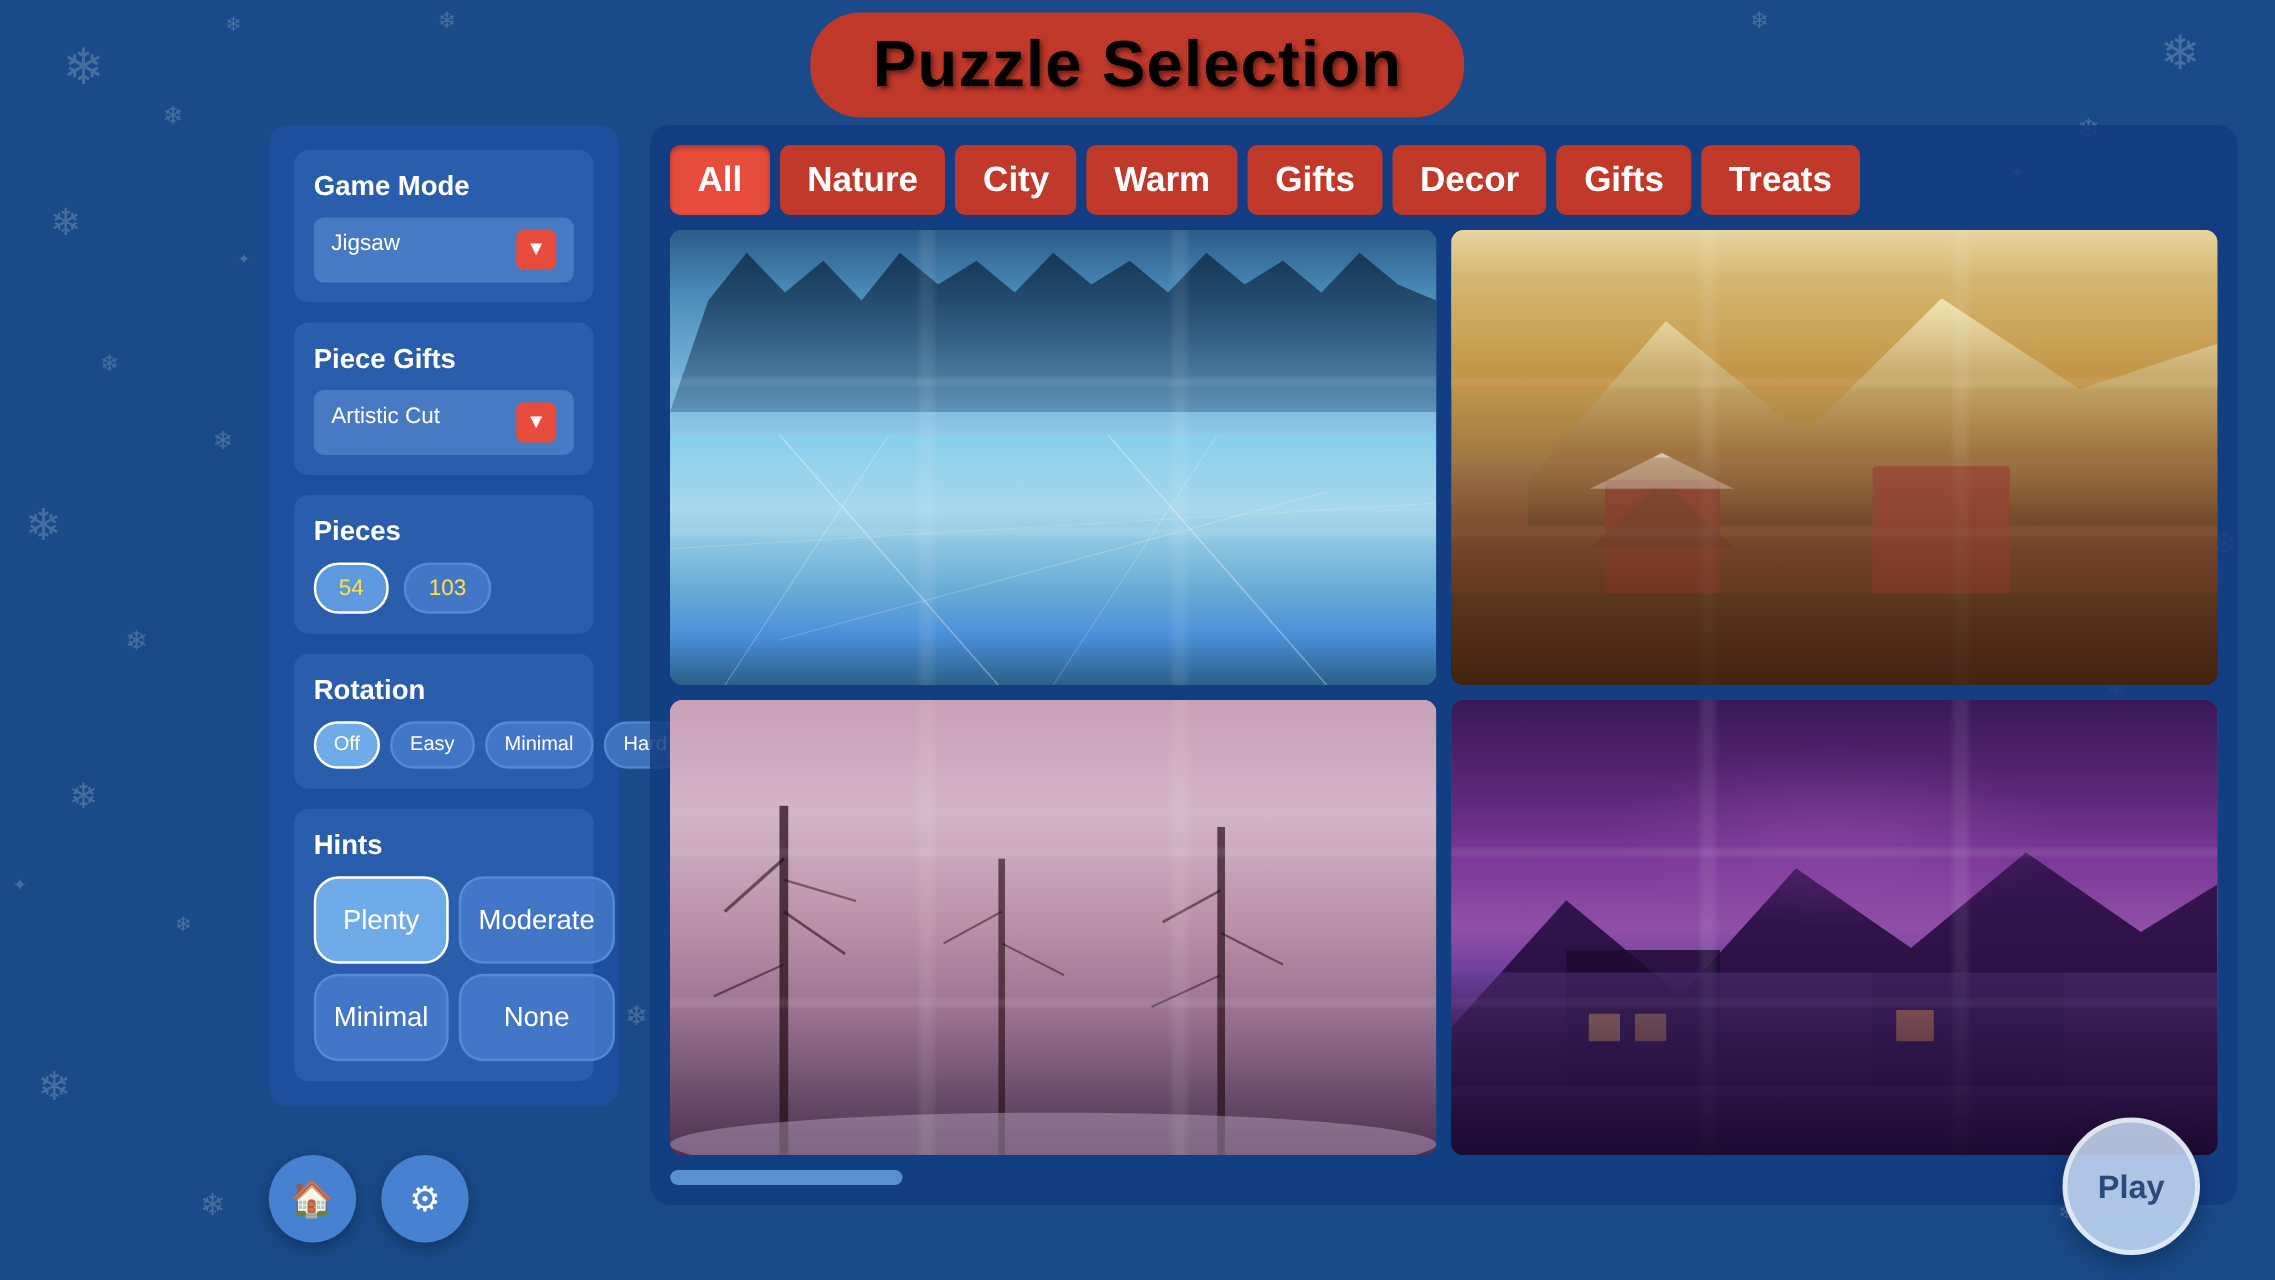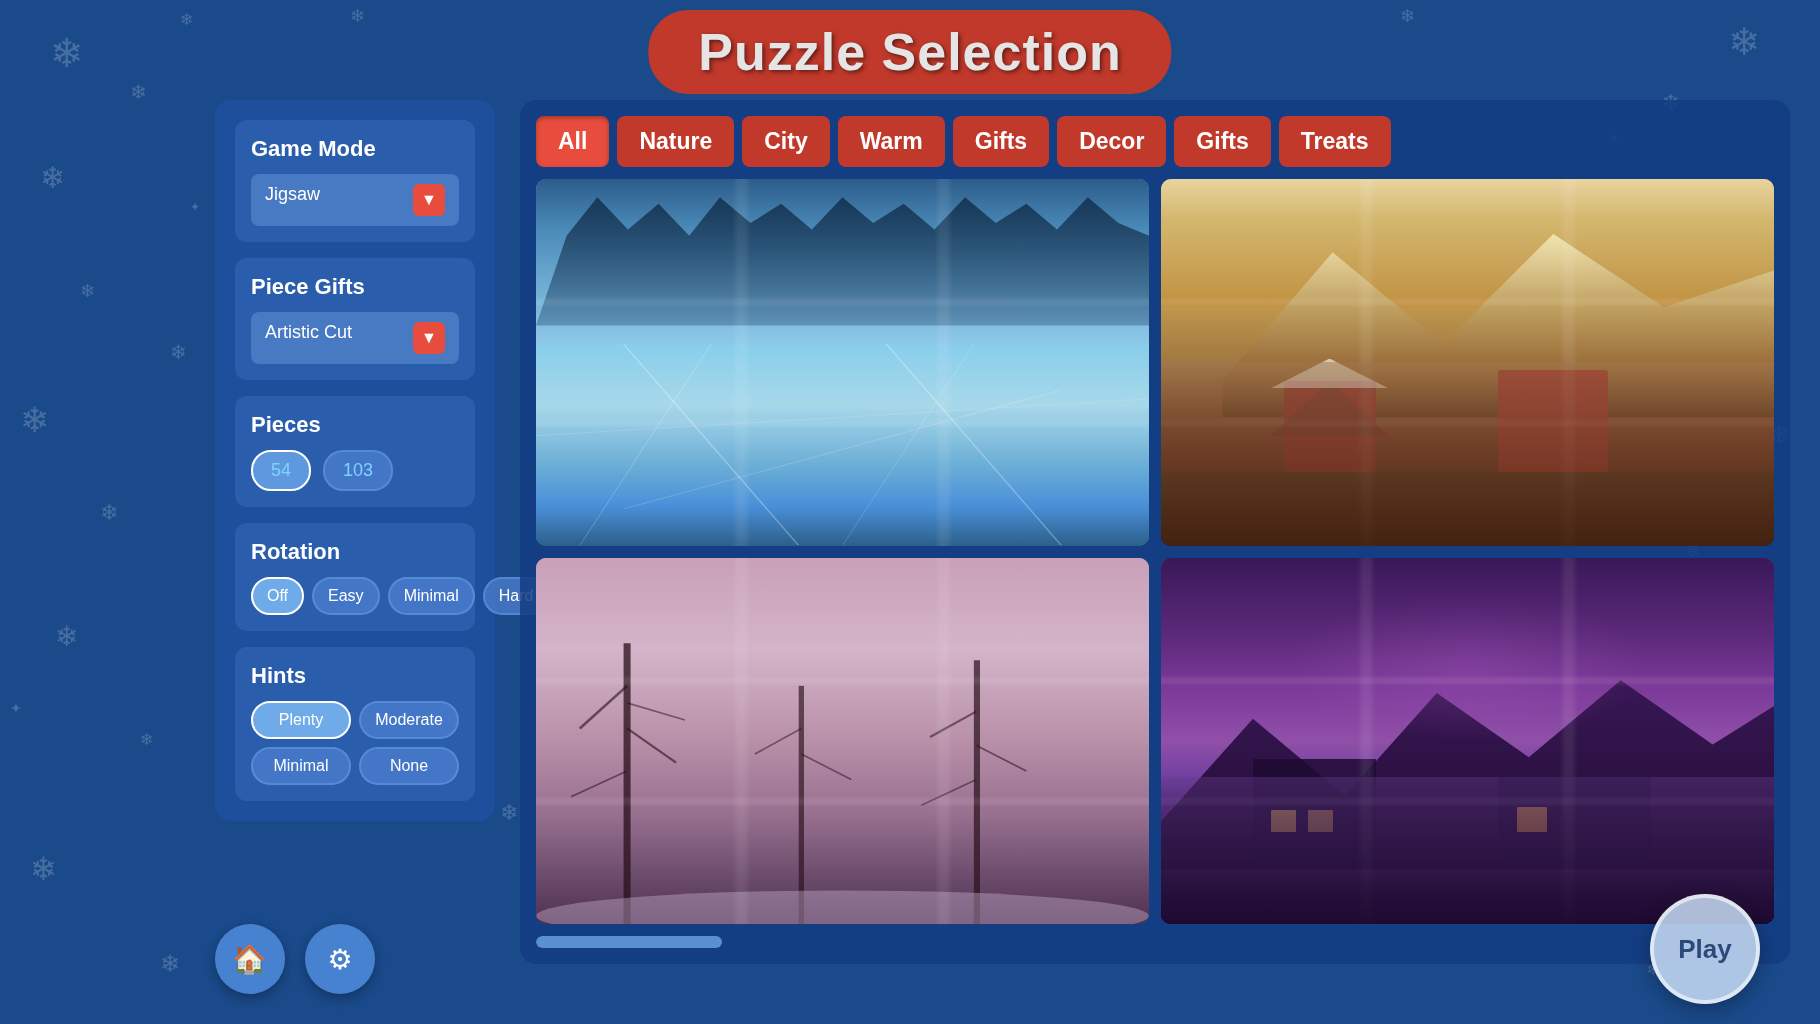--- a/index.html
+++ b/index.html
@@ -27,21 +27,21 @@
       left: 50%;
       transform: translateX(-50%);
       background: #c0392b;
       border-radius: 40px;
       padding: 12px 50px;
       z-index: 10;
     }
     .title-text {
       font-size: 52px;
       font-weight: bold;
-      color: #e5e5e5;
+      color: #000000;
       text-shadow: 2px 2px 4px rgba(0,0,0,0.5);
       font-family: 'Arial Rounded MT Bold', Arial, sans-serif;
       letter-spacing: 1px;
     }
 
     
     .left-panel {
       position: absolute;
       top: 100px;
       left: 215px;
@@ -97,21 +97,21 @@
     .pieces-row {
       display: flex;
       gap: 12px;
       flex-wrap: wrap;
     }
     .piece-btn {
       background: rgba(80, 130, 210, 0.7);
       border: 2px solid rgba(100, 160, 230, 0.5);
       border-radius: 20px;
       padding: 8px 18px;
-      color: #7dd3fc;
+      color: #fde047;
       font-size: 18px;
       cursor: pointer;
     }
     .piece-btn.active {
       background: rgba(100, 160, 230, 0.9);
       border-color: white;
     }
 
     
     .rotation-grid {
@@ -137,23 +137,23 @@
     
     .hints-grid {
       display: grid;
       grid-template-columns: 1fr 1fr;
       gap: 8px;
     }
     .hint-btn {
       background: rgba(80, 130, 210, 0.7);
       border: 2px solid rgba(100, 160, 230, 0.5);
       border-radius: 20px;
-      padding: 8px 14px;
-      color: white;
-      font-size: 16px;
+      padding: 20px 14px;
+      color: white;
+      font-size: 22px;
       text-align: center;
       cursor: pointer;
     }
     .hint-btn.active {
       background: rgba(120, 180, 240, 0.9);
       border-color: white;
     }
 
     
     .main-area {
@@ -175,21 +175,21 @@
       display: flex;
       gap: 8px;
       flex-wrap: nowrap;
     }
     .cat-tab {
       background: #c0392b;
       border: none;
       border-radius: 8px;
       padding: 12px 22px;
       color: white;
-      font-size: 23px;
+      font-size: 28px;
       font-weight: bold;
       cursor: pointer;
       white-space: nowrap;
     }
     .cat-tab.active {
       background: #e74c3c;
       box-shadow: inset 0 2px 4px rgba(0,0,0,0.3);
     }
 
     

